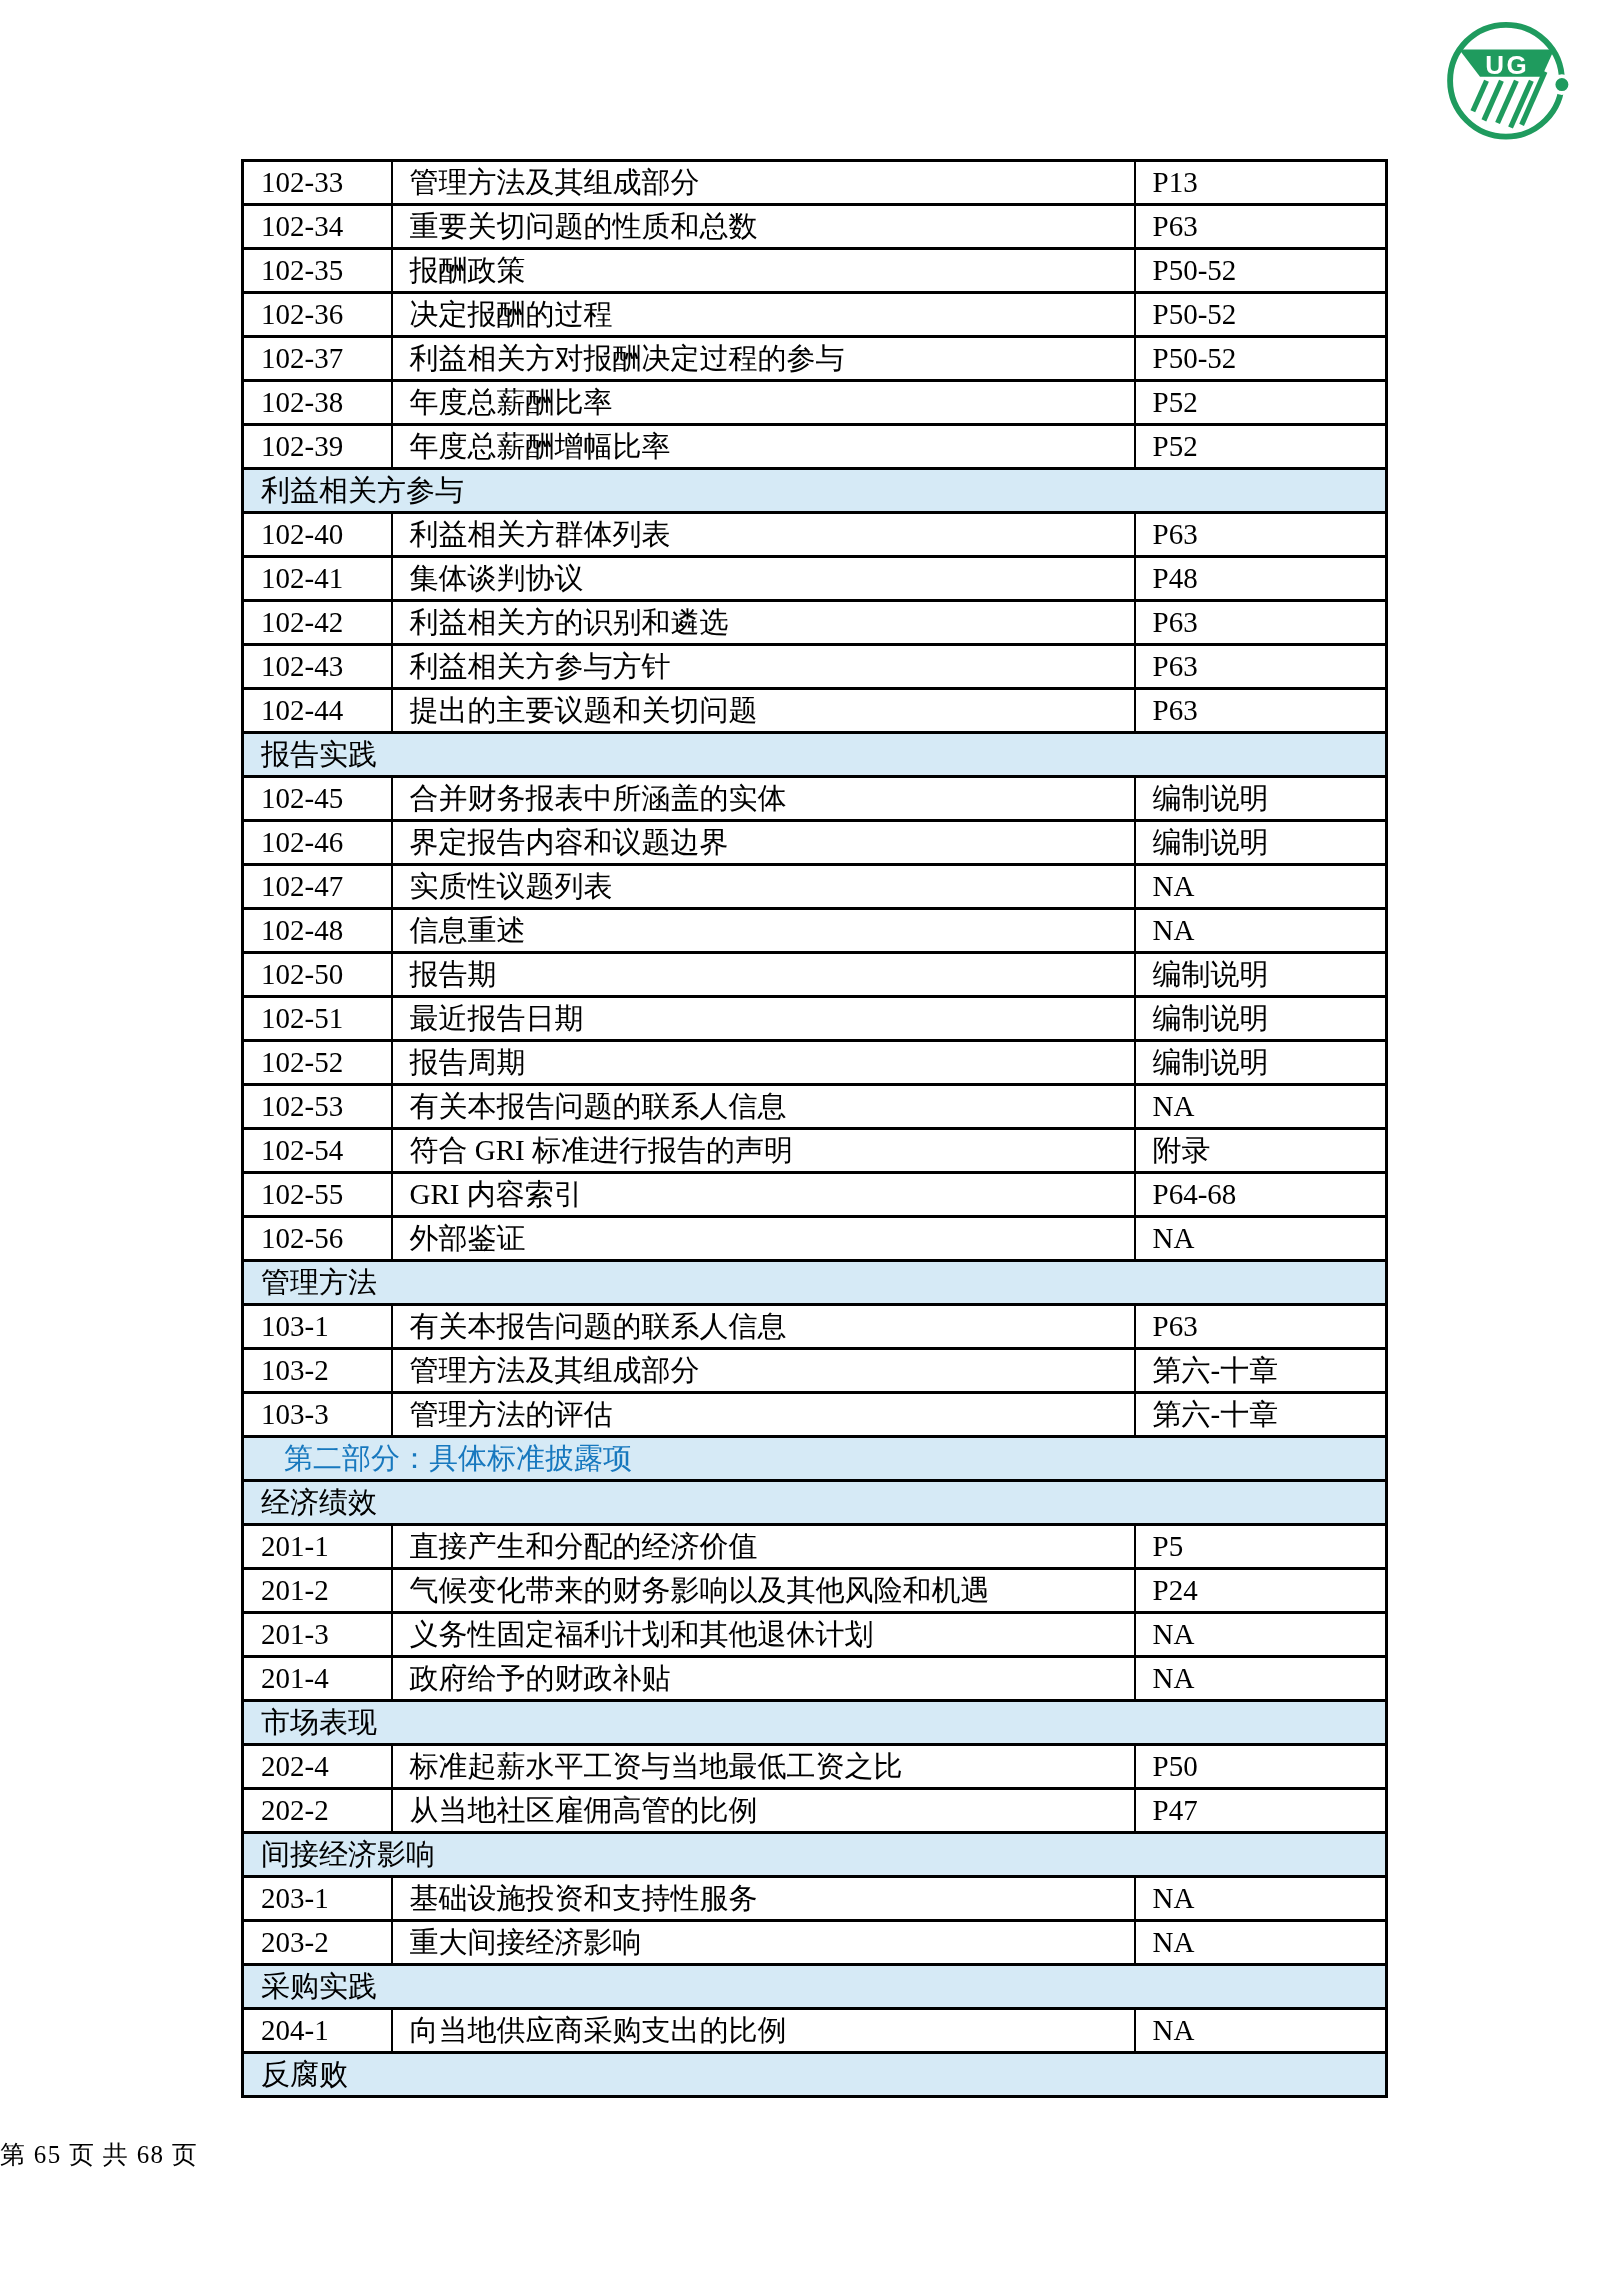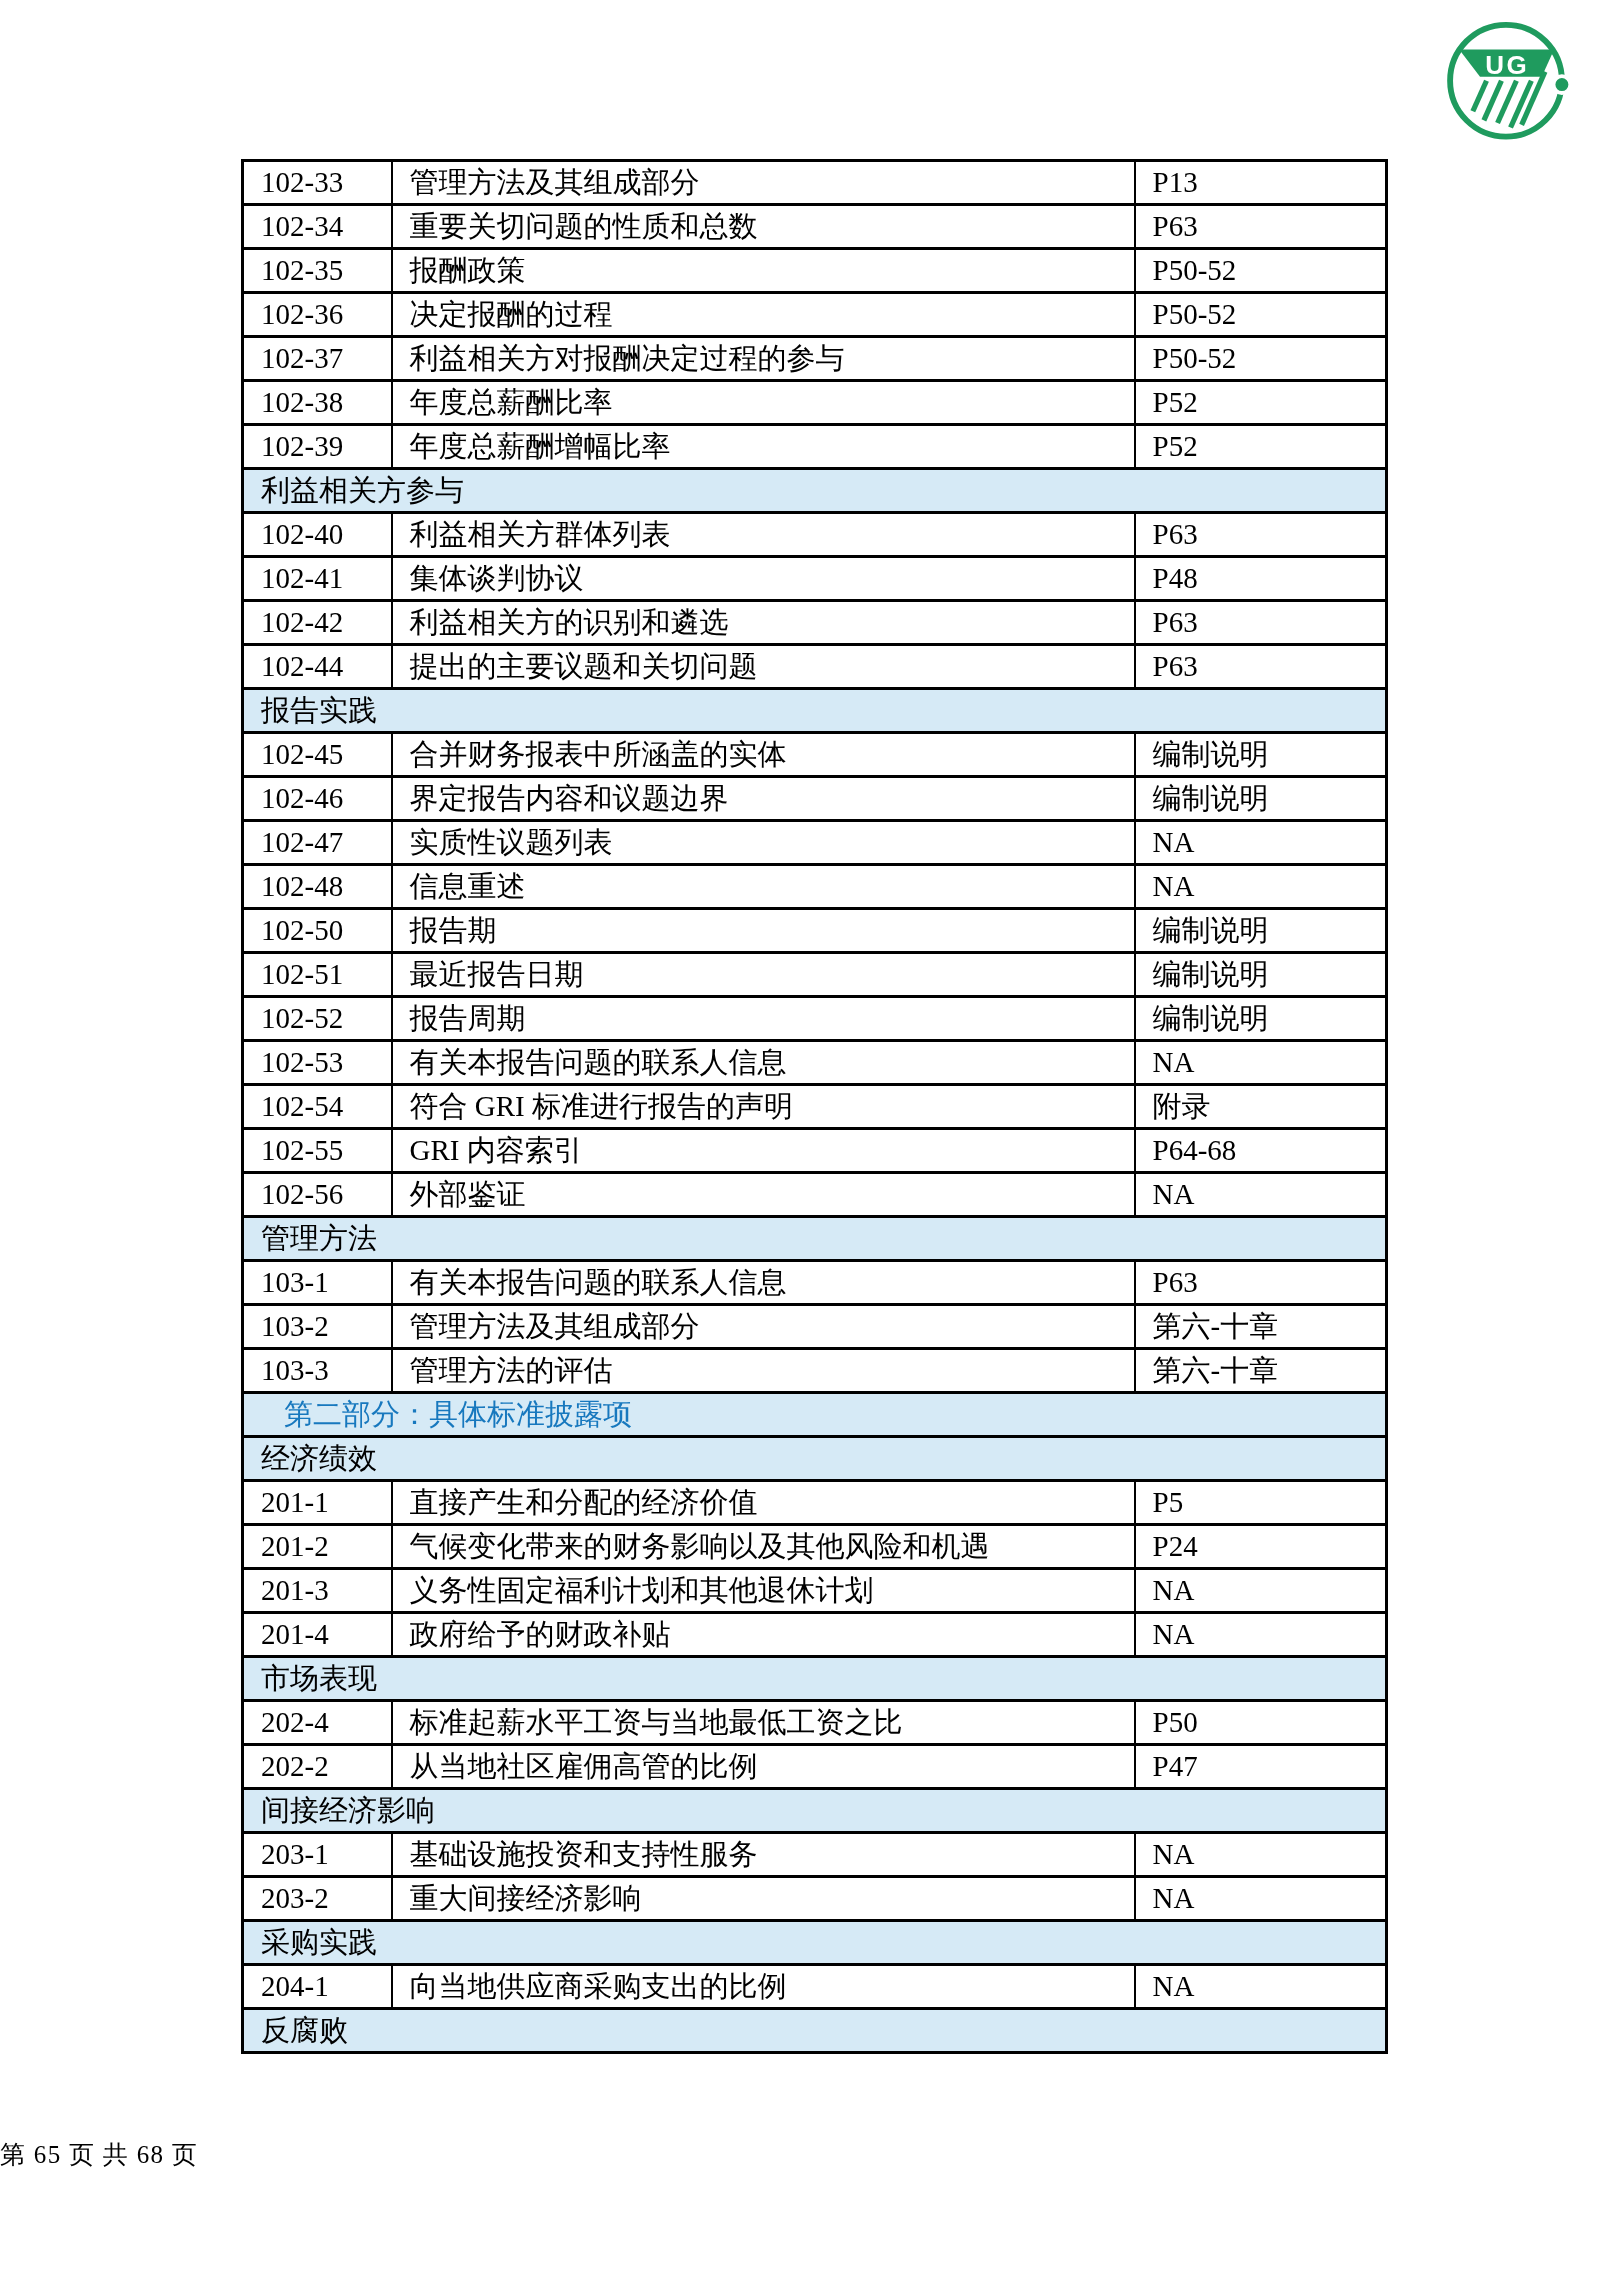--- a/index.html
+++ b/index.html
@@ -111,20 +111,25 @@
           <td class="code">102-41</td>
           <td class="title">集体谈判协议</td>
           <td class="page">P48</td>
         </tr>
         <tr>
           <td class="code">102-42</td>
           <td class="title">利益相关方的识别和遴选</td>
           <td class="page">P63</td>
         </tr>
         <tr>
+          <td class="code">102-43</td>
+          <td class="title">利益相关方参与方针</td>
+          <td class="page">P63</td>
+        </tr>
+        <tr>
           <td class="code">102-44</td>
           <td class="title">提出的主要议题和关切问题</td>
           <td class="page">P63</td>
         </tr>
         <tr>
           <td colspan="3" class="section">报告实践</td>
         </tr>
         <tr>
           <td class="code">102-45</td>
           <td class="title">合并财务报表中所涵盖的实体</td>

